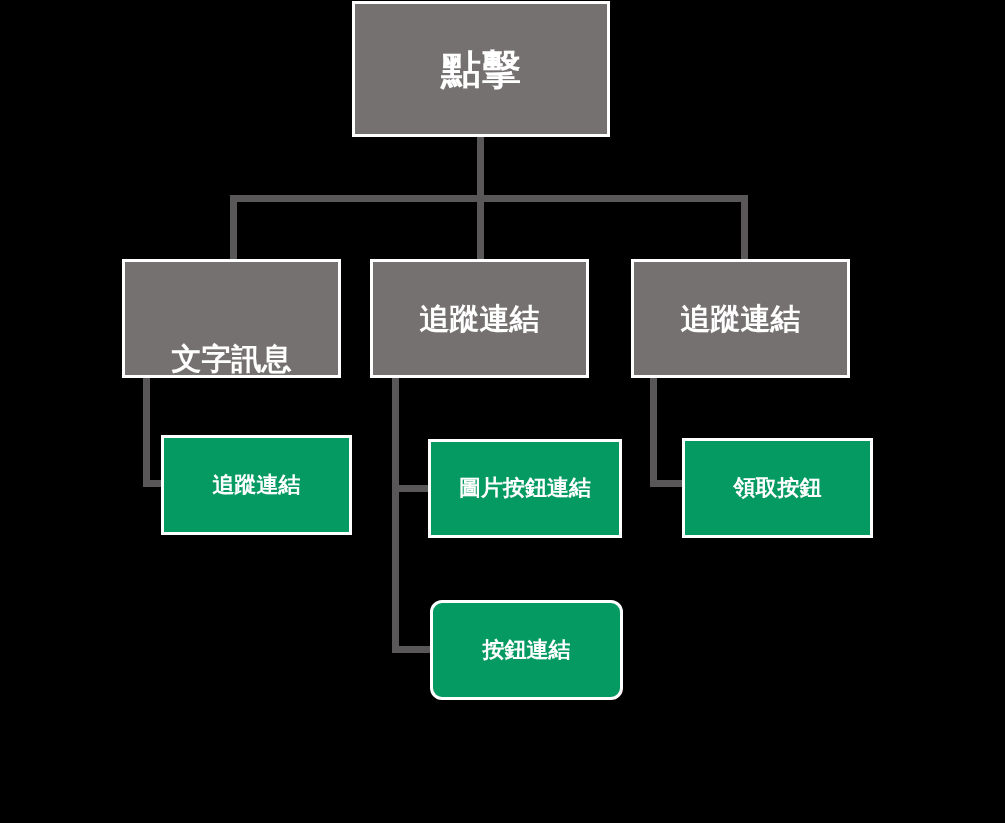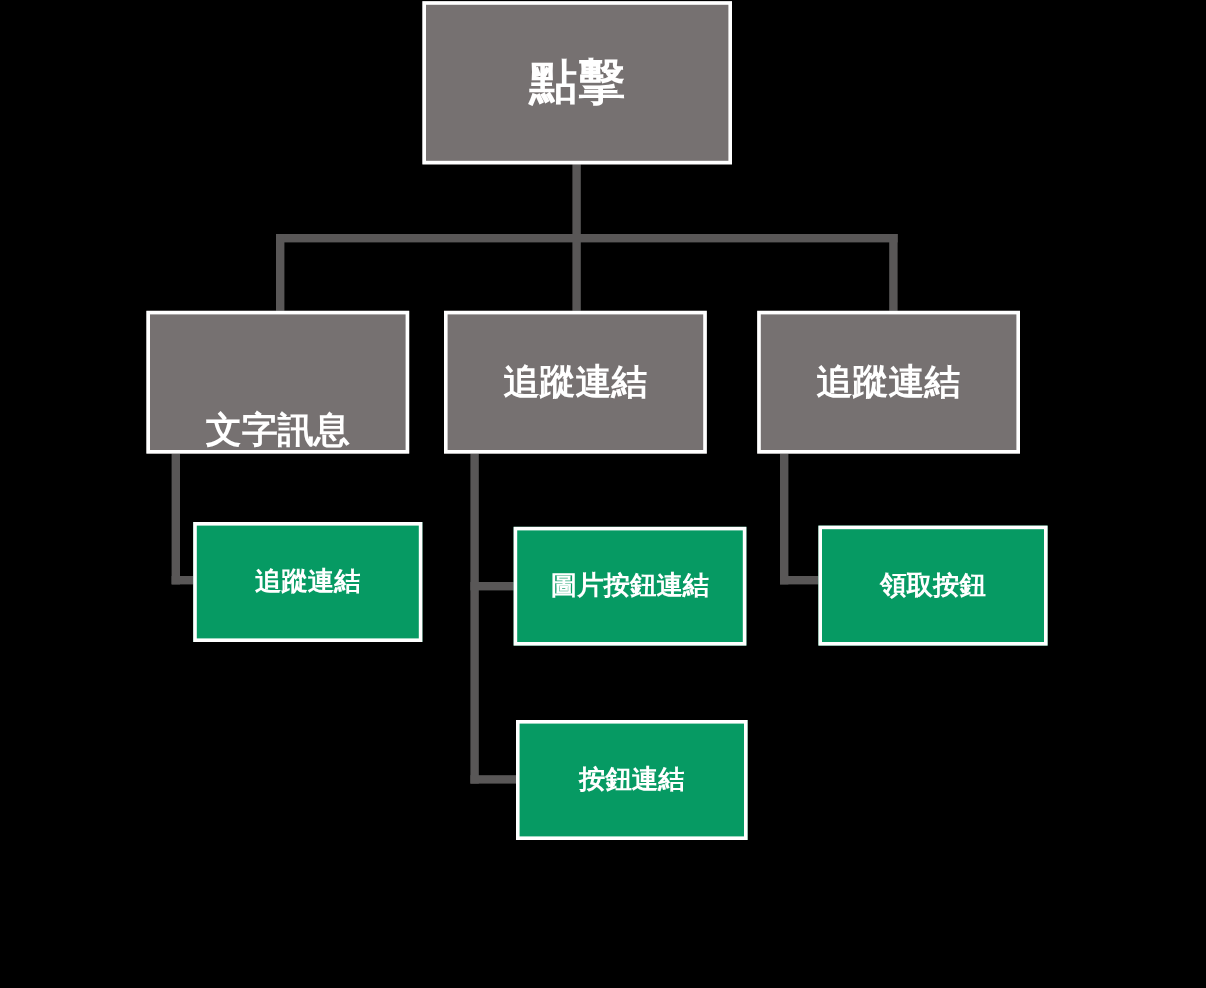--- a/index.html
+++ b/index.html
@@ -38,21 +38,21 @@
   }
 
   
   #node-root   { left: 352px; top: 1px;   width: 258px; height: 136px; }
   #node-text   { left: 122px; top: 259px; width: 219px; height: 119px; align-items: flex-end; }
   #node-card   { left: 370px; top: 259px; width: 219px; height: 119px; }
   #node-ticket { left: 631px; top: 259px; width: 219px; height: 119px; }
   #leaf-follow { left: 161px; top: 435px; width: 191px; height: 100px; }
   #leaf-imgbtn { left: 428px; top: 439px; width: 194px; height: 99px;  }
   #leaf-claim  { left: 682px; top: 438px; width: 191px; height: 100px; }
-  #leaf-btn    { left: 430px; top: 600px; width: 193px; height: 100px; }
+  #leaf-btn    { left: 430px; top: 600px; width: 193px; height: 100px; border-radius: 12px; }
 
   
   #conn-root-drop    { left: 477px; top: 136px; width: 7px;   height: 123px; }
   #conn-hbar         { left: 230px; top: 195px; width: 518px; height: 7px;   }
   #conn-left-drop    { left: 230px; top: 195px; width: 7px;   height: 64px;  }
   #conn-right-drop   { left: 741px; top: 195px; width: 7px;   height: 64px;  }
   #conn-text-vert    { left: 143px; top: 378px; width: 7px;   height: 109px; }
   #conn-text-horiz   { left: 143px; top: 480px; width: 21px;  height: 7px;   }
   #conn-card-trunk   { left: 392px; top: 378px; width: 7px;   height: 275px; }
   #conn-imgbtn-horiz { left: 392px; top: 485px; width: 39px;  height: 7px;   }

